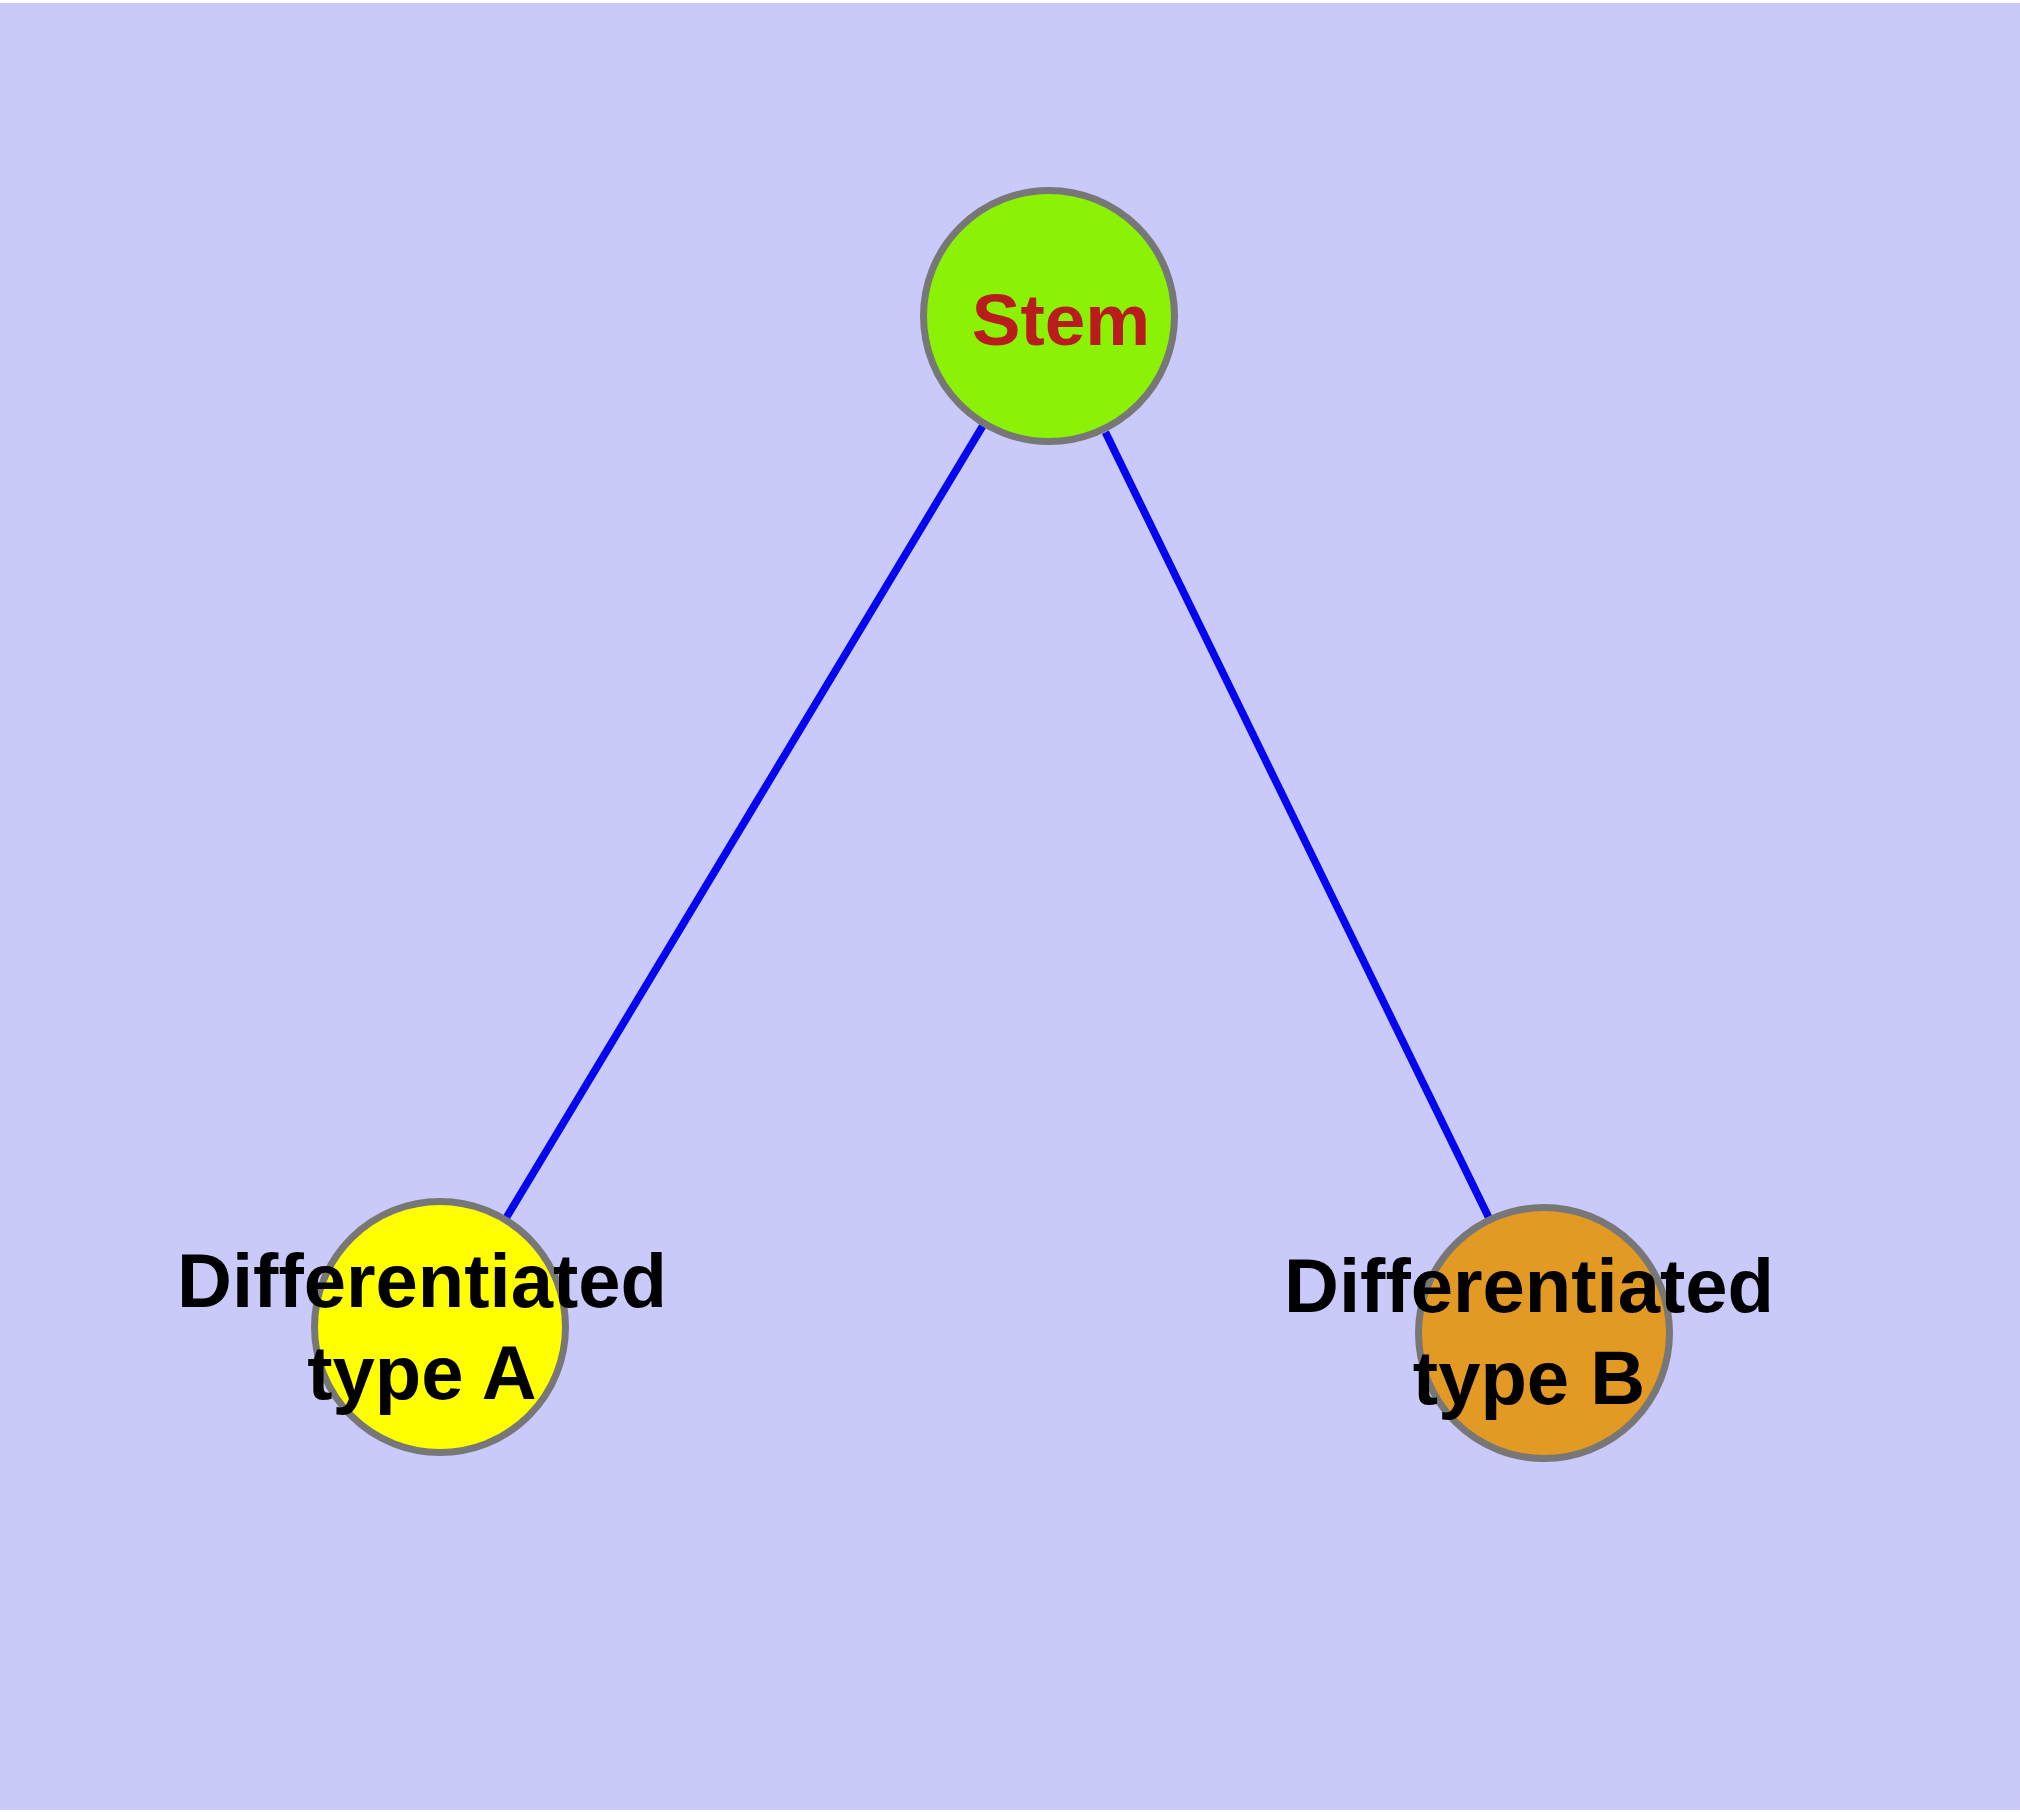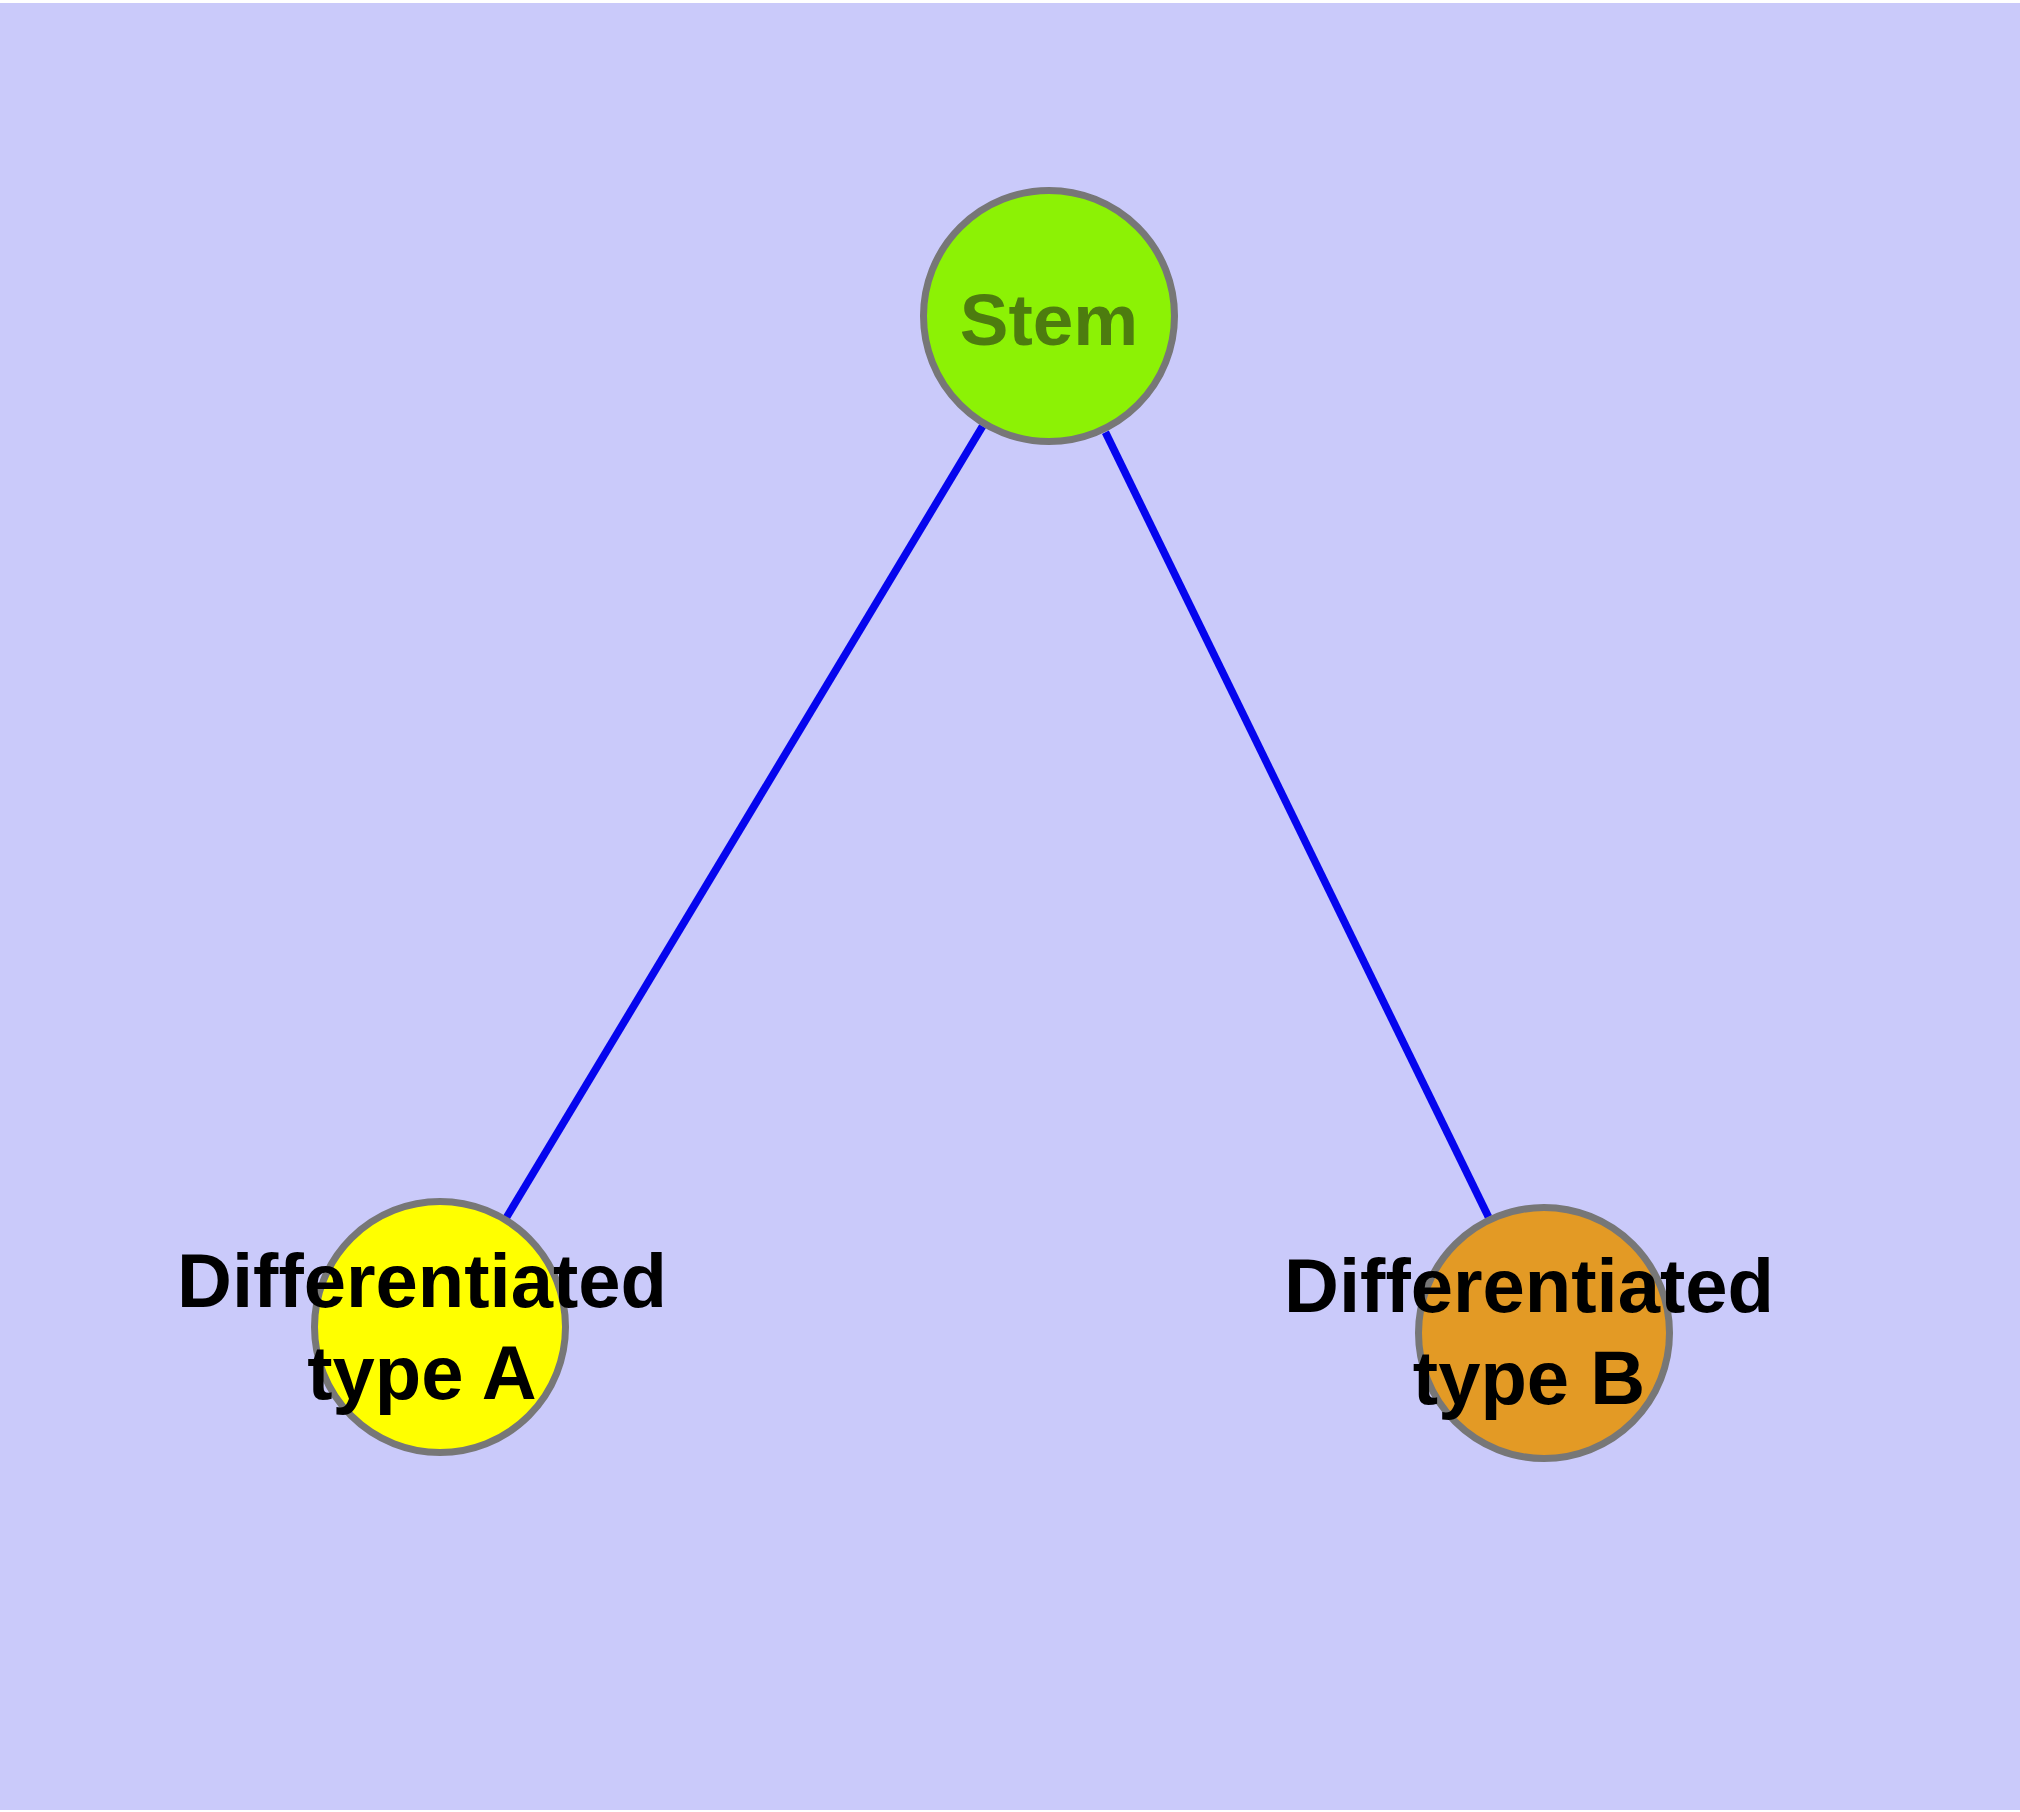--- a/index.html
+++ b/index.html
@@ -62,20 +62,20 @@
 
   <svg id="edges-svg" viewBox="0 0 2384 2138" width="2021" height="1812">
     <line x1="1159" y1="503" x2="597" y2="1437" stroke-width="9" stroke-linecap="butt" stroke="#0505EE"></line>
     <line x1="1304" y1="510" x2="1756" y2="1436" stroke-width="9" stroke-linecap="butt" stroke="#0505EE"></line>
   </svg>
 
   <div id="node-stem" class="node-circle" style="background: rgb(140, 242, 5); border-color: rgb(119, 119, 119);"></div>
   <div id="node-diff-a" class="node-circle" style="background: rgb(255, 255, 0); border-color: rgb(119, 119, 119);"></div>
   <div id="node-diff-b" class="node-circle" style="background: rgb(227, 154, 37); border-color: rgb(119, 119, 119);"></div>
 
-  <div id="label-stem" class="node-label" style="color: #4d7c0f;">Stem</div>
+  <div id="label-stem" class="node-label" style="color: #b91c1c; margin-left: 12px;">Stem</div>
   <div id="label-diff-a" class="node-label" style="color: rgb(0, 0, 0);">Differentiated
 type A</div>
   <div id="label-diff-b" class="node-label" style="color: rgb(0, 0, 0);">Differentiated
 type B</div>
 
 </div>
 
 
 </body></html>

